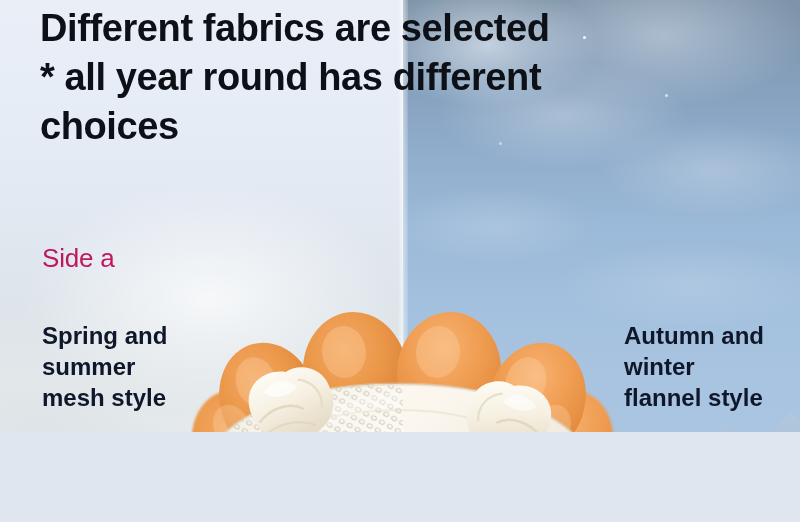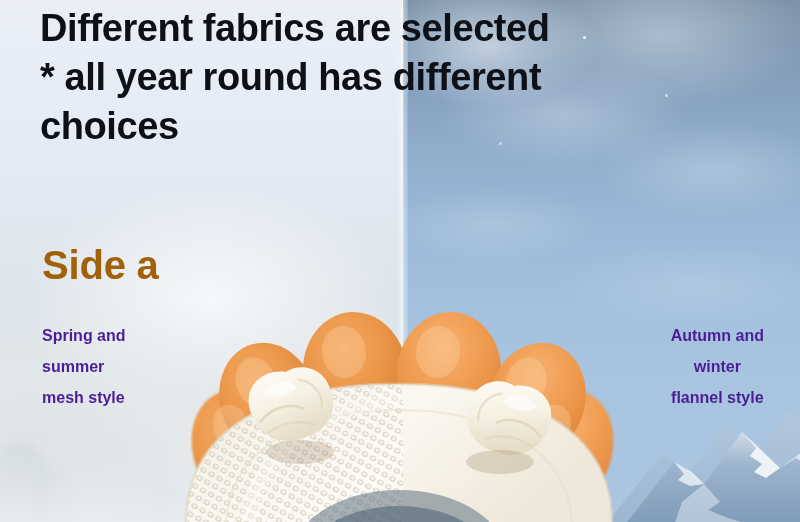--- a/index.html
+++ b/index.html
@@ -6,21 +6,21 @@
   html,body { width:800px; height:522px; overflow:hidden; }
   body {
     font-family:"Liberation Sans", sans-serif;
     background:#dfe6f0;
     position:relative;
   }
 
   #stage {
     position:relative;
     width:800px;
-    height:522px;
+    height:432px;
     overflow:hidden;
   }
 
   
   .bg-left {
     position:absolute; left:0; top:0; width:403px; height:522px;
     background:
       radial-gradient(ellipse 200px 120px at 40px 470px, rgba(120,136,150,.28), rgba(120,136,150,0) 70%),
       radial-gradient(ellipse 150px 110px at 150px 500px, rgba(120,136,150,.22), rgba(120,136,150,0) 70%),
       radial-gradient(ellipse 130px 100px at 300px 480px, rgba(120,136,150,.20), rgba(120,136,150,0) 70%),
@@ -93,33 +93,33 @@
   
   .headline {
     position:absolute; left:40px; top:4px; width:720px;
     font-size:38px; line-height:49px; font-weight:700;
     letter-spacing:-.4px;
     color:#0d1016;
     white-space:pre-line;
   }
   .side-label {
     position:absolute;
-    font-size:40px; font-weight:700; color:#a16207;
+    font-size:26px; font-weight:400; color:#be185d;
     letter-spacing:-.2px;
   }
   .side-a-label { left:42px; top:243px; }
   .side-b-label { right:36px; top:243px; }
 
   .body-text {
     position:absolute;
-    font-size:16px; line-height:31px; font-weight:700;
-    color:#4c1d95; white-space:pre-line;
+    font-size:24px; line-height:31px; font-weight:700;
+    color:#0f172a; white-space:pre-line;
   }
   .body-left  { left:42px;  top:320px; text-align:left; }
-  .body-right { right:36px; top:320px; text-align:center; }
+  .body-right { right:36px; top:320px; text-align:left; }
 </style>
 </head>
 <body>
 
 <div id="stage">
 
   <div class="bg-left">
     <div class="tree t1"></div>
     <div class="tree t2"></div>
     <div class="tree t3"></div>

